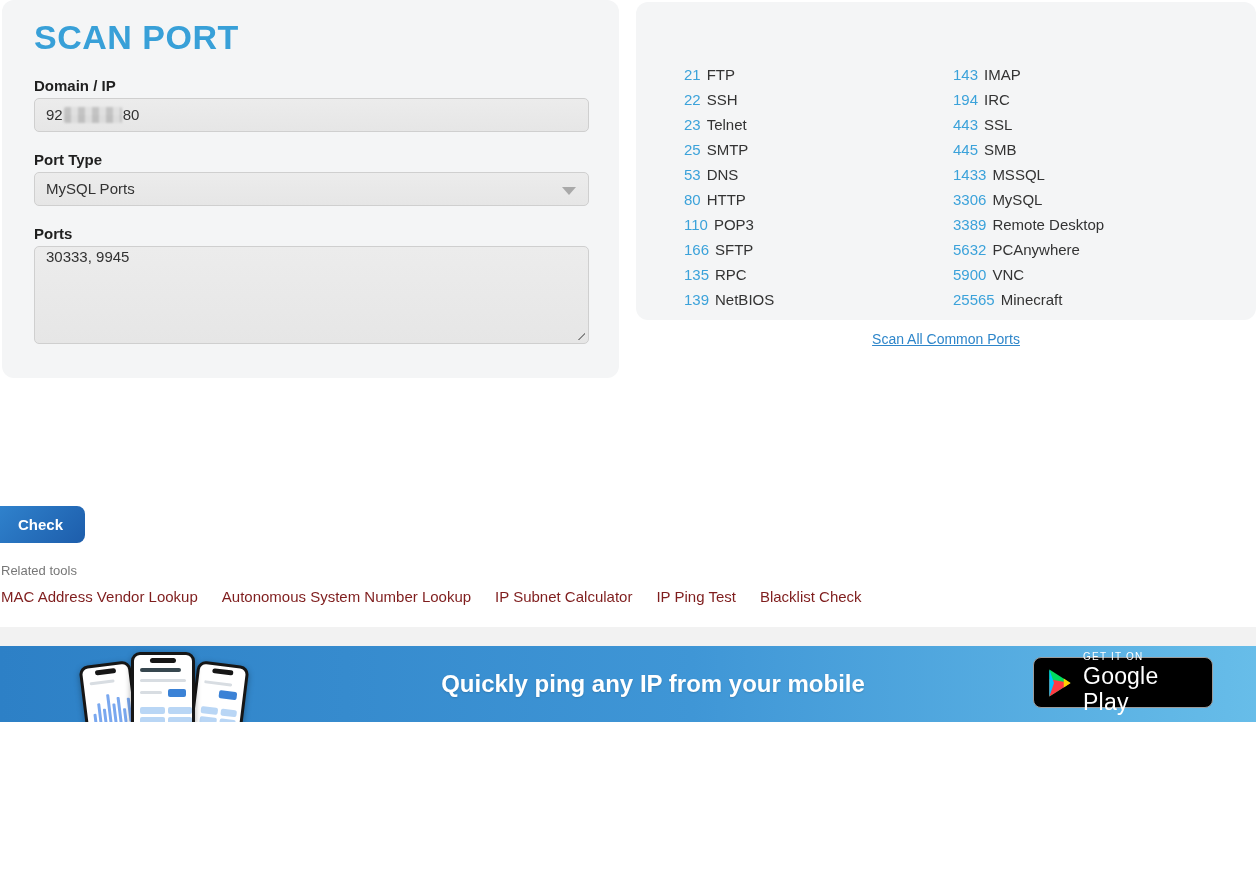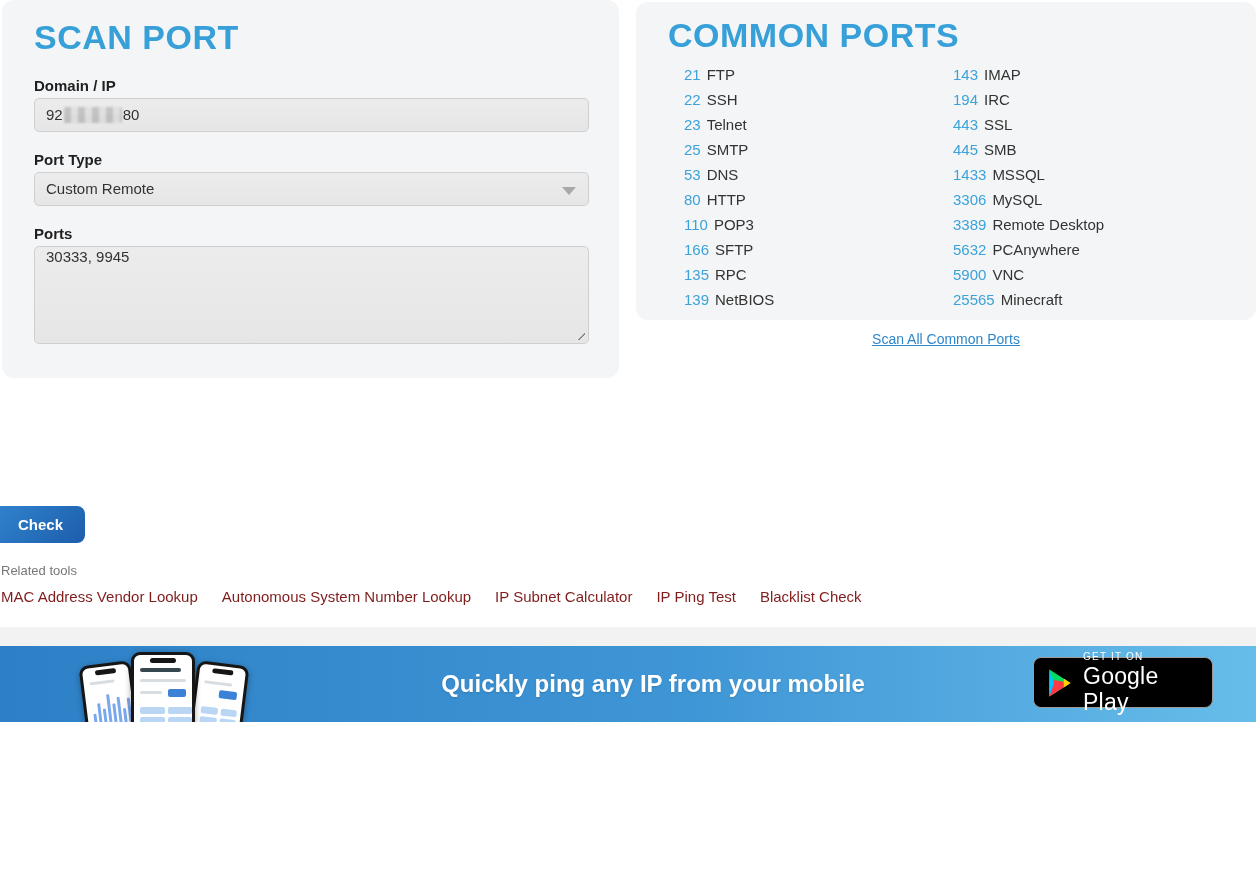--- a/index.html
+++ b/index.html
@@ -124,33 +124,32 @@
   <section class="panel panel-left">
     <h1 class="panel-title">SCAN PORT</h1>
 
     <div class="field-label">Domain / IP</div>
     <div class="input-box">
       <span>92</span><span class="redacted-pixels"></span><span>80</span>
     </div>
 
     <div class="field-label">Port Type</div>
     <div class="select-box">
-      <span>Custom Remote</span>
+      <span>MySQL Ports</span>
       <span class="chevron-down"></span>
     </div>
 
     <div class="field-label">Ports</div>
     <div class="textarea-box">
       <span>30333, 9945</span>
       <span class="resize-handle"></span>
     </div>
   </section>
 
   <section class="panel panel-right">
-    <h1 class="panel-title">COMMON PORTS</h1>
 
     <div class="cp-col cp-col-1">
       <div class="cp-item"><span class="cp-num">21</span><span class="cp-name">FTP</span></div>
       <div class="cp-item"><span class="cp-num">22</span><span class="cp-name">SSH</span></div>
       <div class="cp-item"><span class="cp-num">23</span><span class="cp-name">Telnet</span></div>
       <div class="cp-item"><span class="cp-num">25</span><span class="cp-name">SMTP</span></div>
       <div class="cp-item"><span class="cp-num">53</span><span class="cp-name">DNS</span></div>
       <div class="cp-item"><span class="cp-num">80</span><span class="cp-name">HTTP</span></div>
       <div class="cp-item"><span class="cp-num">110</span><span class="cp-name">POP3</span></div>
       <div class="cp-item"><span class="cp-num">166</span><span class="cp-name">SFTP</span></div>

